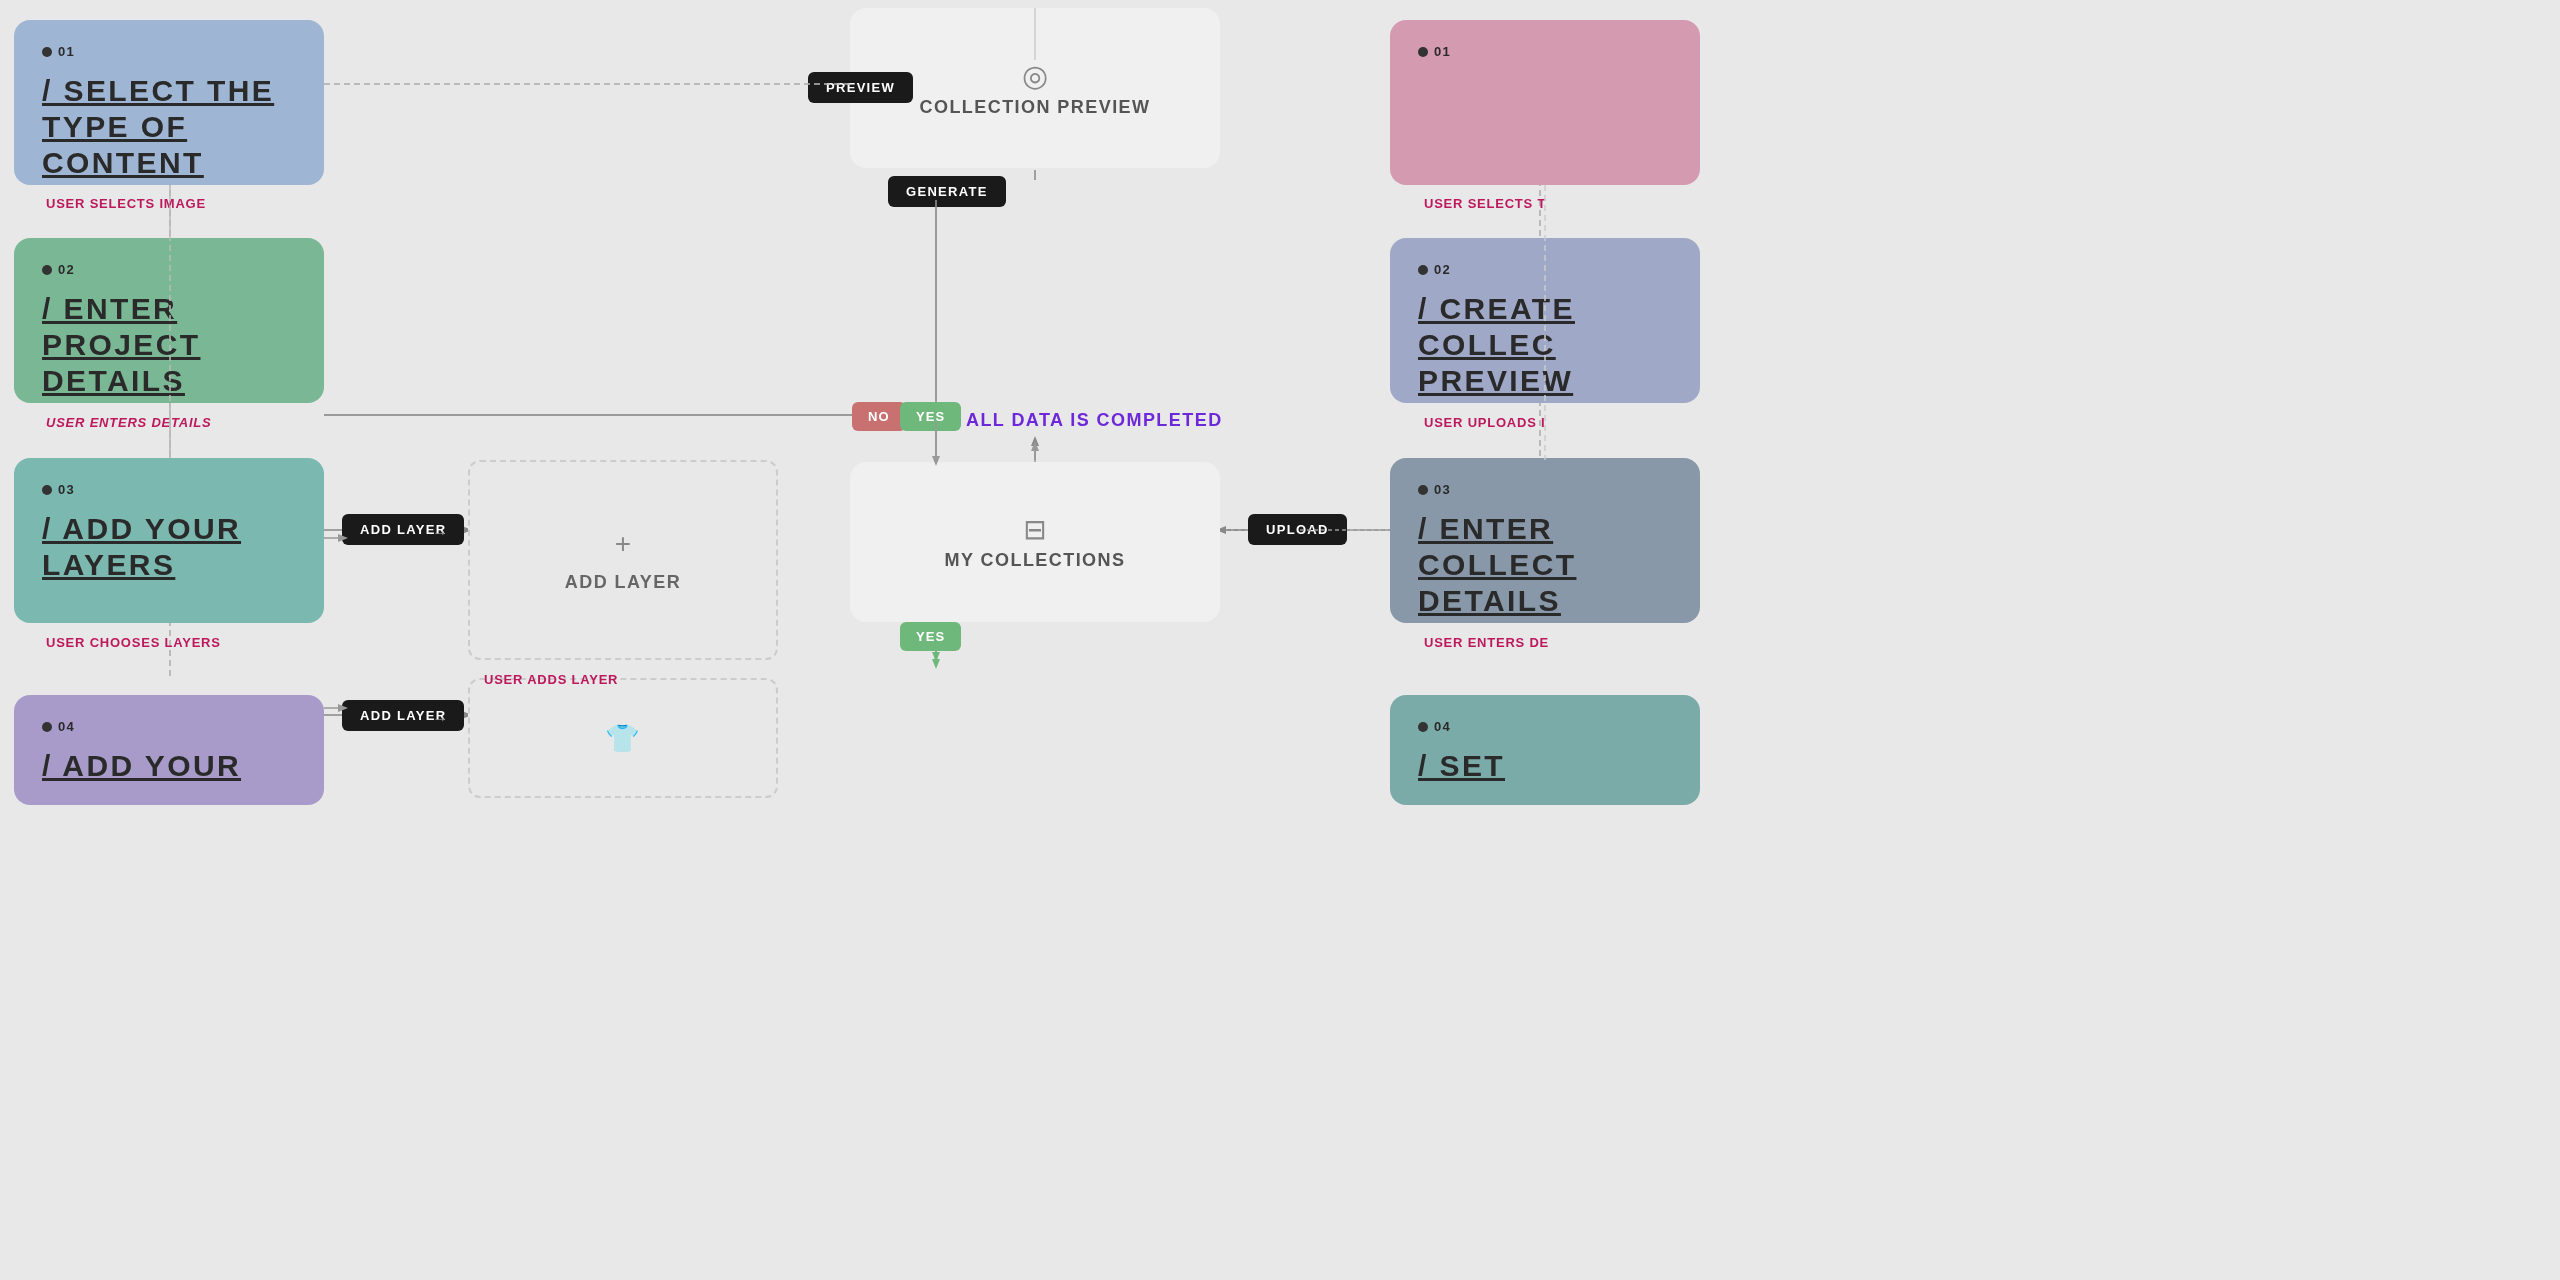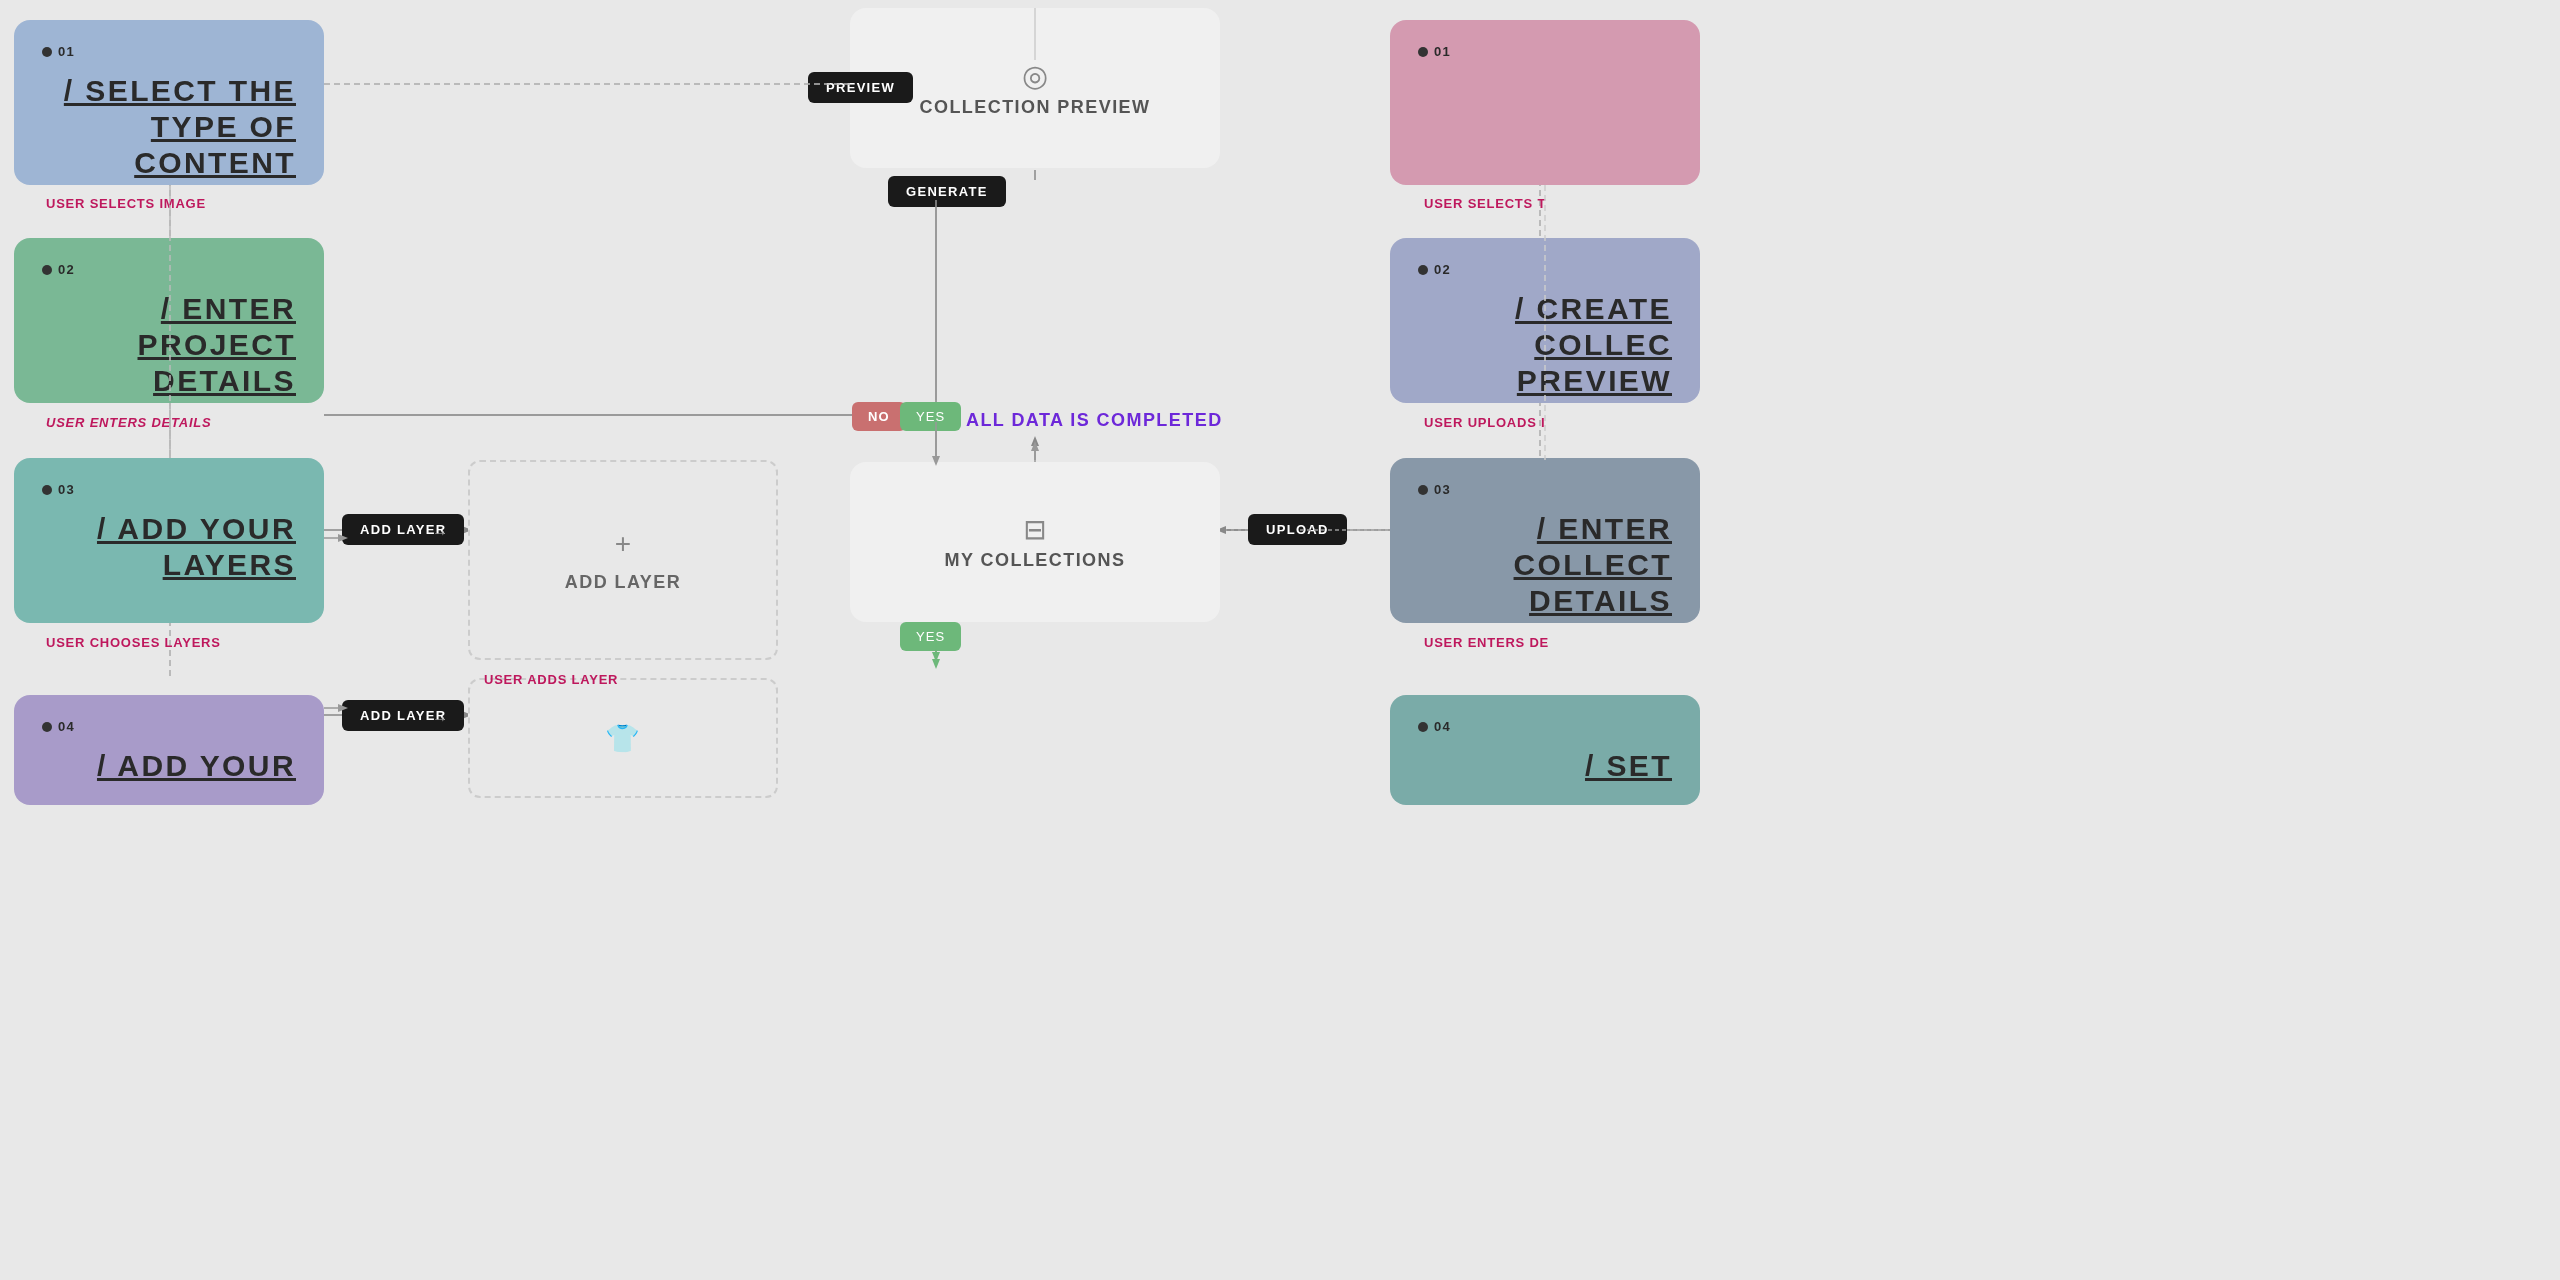--- a/index.html
+++ b/index.html
@@ -10,21 +10,20 @@
       height: 1280px;
       overflow: hidden;
       position: relative;
     }
 
     .canvas {
       position: absolute;
       top: 0; left: 0;
       width: 2560px;
       height: 1043px;
-      text-align: right;
     }
 
     
     .flow-card {
       position: absolute;
       border-radius: 16px;
       padding: 24px 28px;
     }
 
     .card-title {
@@ -78,21 +77,21 @@
     }
 
     
     .badge-yes {
       position: absolute;
       background: #6db87a;
       color: #fff;
       border-radius: 6px;
       padding: 7px 16px;
       font-size: 13px;
-      font-weight: 400;
+      font-weight: 700;
       letter-spacing: 0.08em;
     }
 
     .badge-no {
       position: absolute;
       background: #c97070;
       color: #fff;
       border-radius: 6px;
       padding: 7px 16px;
       font-size: 13px;

